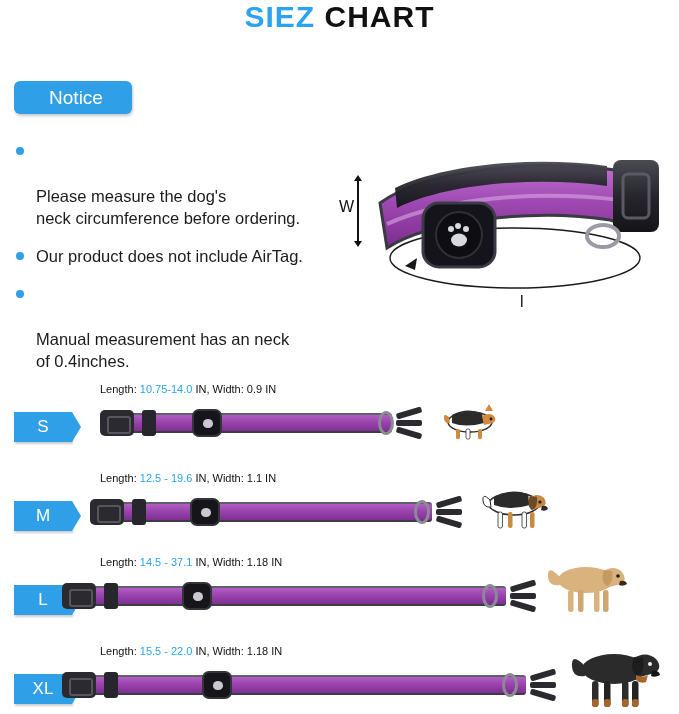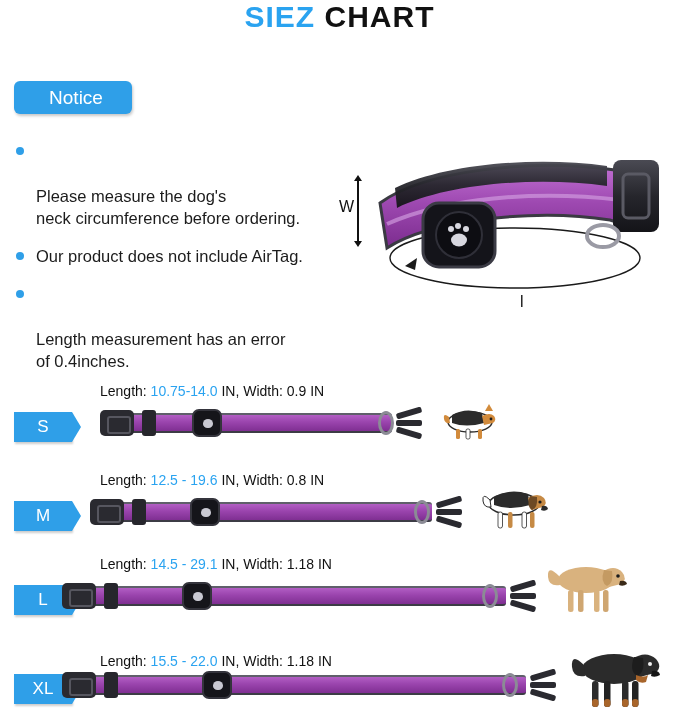--- a/index.html
+++ b/index.html
@@ -144,21 +144,21 @@
     position: absolute;
     right: -9px;
     top: 0;
     border-top: 15px solid transparent;
     border-bottom: 15px solid transparent;
     border-left: 9px solid #2f9fe8;
   }
 
   .size-spec {
     position: absolute;
-    font-size: 14px;
+    font-size: 11px;
     color: #111;
     white-space: nowrap;
   }
   .size-spec .num { color: #2aa3f0; }
 
   
   .collar {
     position: absolute;
     height: 30px;
   }
@@ -270,21 +270,21 @@
       <span class="bullet-dot"></span>
       <span>Please measure the dog's
 neck circumference before ordering.</span>
     </div>
     <div class="bullet-row">
       <span class="bullet-dot"></span>
       <span>Our product does not include AirTag.</span>
     </div>
     <div class="bullet-row" style="white-space:pre-line;">
       <span class="bullet-dot"></span>
-      <span>Length measurement has an error
+      <span>Manual measurement has an neck
 of 0.4inches.</span>
     </div>
   </div>
 
   <div class="hero">
     <span class="w-label">W</span>
     <span class="w-arrow"></span>
     <span class="l-label">l</span>
 
     <svg width="344" height="215" viewBox="0 0 344 215">
@@ -355,21 +355,21 @@
       <rect x="44" y="34" width="4" height="10" rx="1.6" fill="#d28b3c"></rect>
       <path d="M15 22 q-6 -5 -5 2 q1 5 6 4 z" fill="#d28b3c"></path>
     </svg>
   </div>
 
   <div class="size-row" style="top:472px;">
     <div class="size-tag" style="top:29px;">
       <span>M</span>
     </div>
     <div class="size-spec" style="left:100px; top:0px;">
-      <span>Length: </span><span class="num">12.5 - 19.6</span><span> IN,</span><span>  Width: 0.8 IN</span>
+      <span>Length: </span><span class="num">12.5 - 19.6</span><span> IN,</span><span>  Width: 1.1 IN</span>
     </div>
     <div class="collar" style="left:90px; top:25px; width:374px;">
       <div class="strap"></div>
       <div class="buckle"></div>
       <div class="slider" style="left:42px;"></div>
       <div class="tag" style="left:100px;"></div>
       <div class="ring" style="left:324px;"></div>
       <div class="tri">
           <span></span>
           <span></span>
@@ -389,21 +389,21 @@
       <rect x="56" y="36" width="4.5" height="16" rx="2" fill="#c68a45"></rect>
       <path d="M16 24 q-8 -8 -7 1 q1 7 8 6 z" fill="#ffffff" stroke="#2b2b2b" stroke-width="1"></path>
     </svg>
   </div>
 
   <div class="size-row" style="top:556px;">
     <div class="size-tag" style="top:29px;">
       <span>L</span>
     </div>
     <div class="size-spec" style="left:100px; top:0px;">
-      <span>Length: </span><span class="num">14.5 - 29.1</span><span> IN,</span><span>  Width: 1.18 IN</span>
+      <span>Length: </span><span class="num">14.5 - 37.1</span><span> IN,</span><span>  Width: 1.18 IN</span>
     </div>
     <div class="collar" style="left:62px; top:25px; width:476px;">
       <div class="strap"></div>
       <div class="buckle"></div>
       <div class="slider" style="left:42px;"></div>
       <div class="tag" style="left:120px;"></div>
       <div class="ring" style="left:420px;"></div>
       <div class="tri">
           <span></span>
           <span></span>
@@ -421,21 +421,21 @@
       <rect x="54" y="42" width="5.5" height="22" rx="2.5" fill="#d9b27e"></rect>
       <rect x="63" y="42" width="5.5" height="22" rx="2.5" fill="#cfa671"></rect>
       <path d="M19 28 q-12 -12 -11 1 q1 10 12 8 z" fill="#d9b27e"></path>
     </svg>
   </div>
 
   <div class="size-row" style="top:645px;">
     <div class="size-tag" style="top:29px;text-align:center;">
       <span>XL</span>
     </div>
-    <div class="size-spec" style="left:100px; top:8px;">
+    <div class="size-spec" style="left:100px; top:0px;">
       <span>Length: </span><span class="num">15.5 - 22.0</span><span> IN,</span><span>  Width: 1.18 IN</span>
     </div>
     <div class="collar" style="left:62px; top:25px; width:496px;">
       <div class="strap"></div>
       <div class="buckle"></div>
       <div class="slider" style="left:42px;"></div>
       <div class="tag" style="left:140px;"></div>
       <div class="ring" style="left:440px;"></div>
       <div class="tri">
           <span></span>

